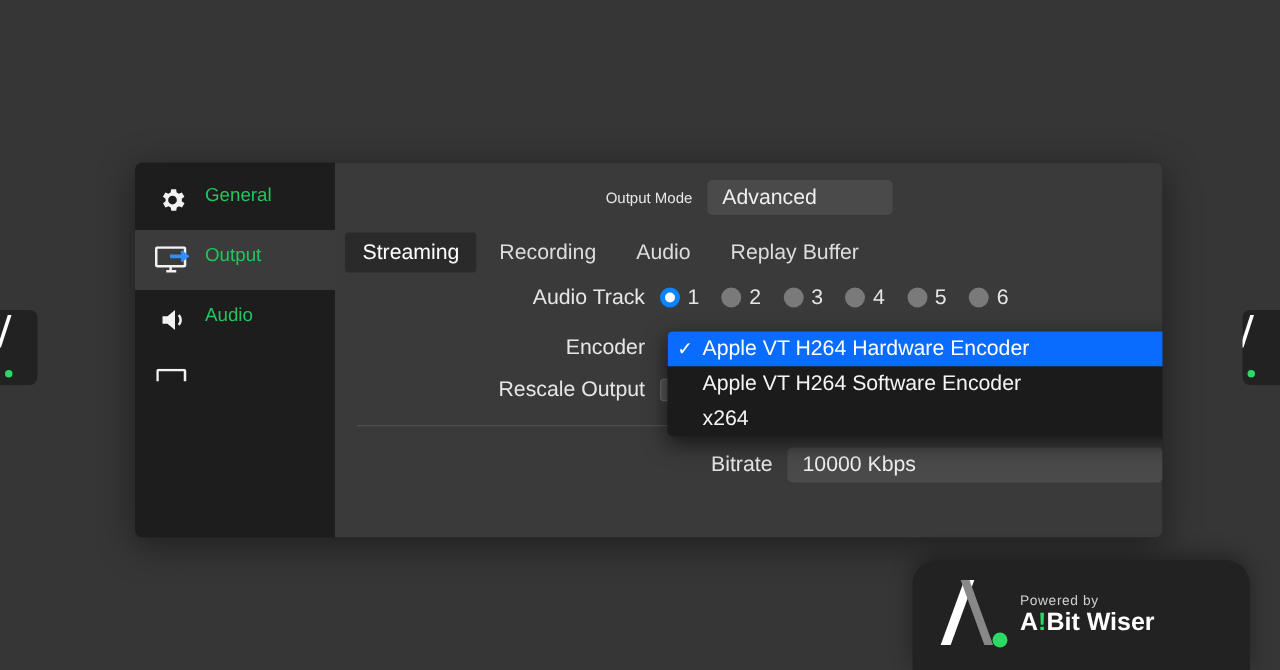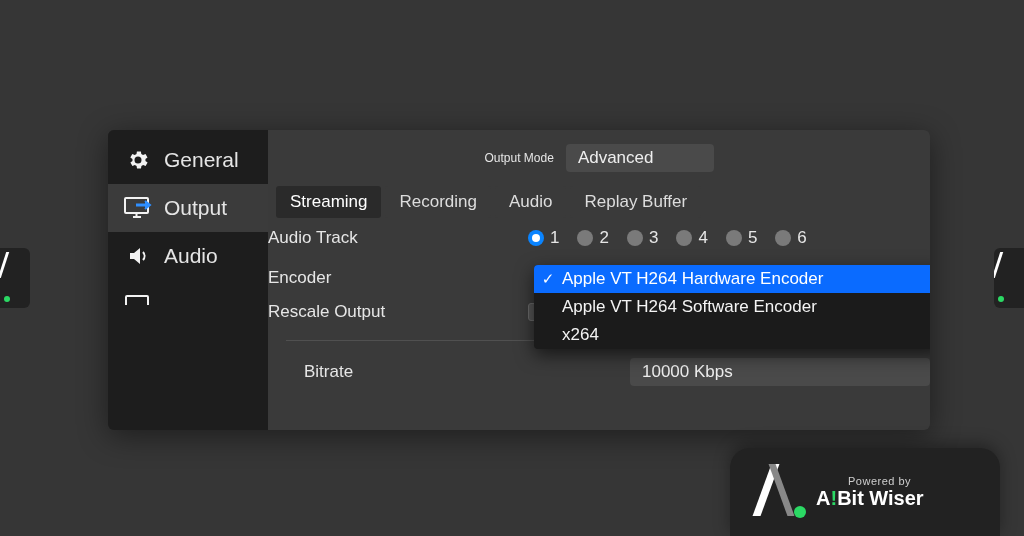--- a/index.html
+++ b/index.html
@@ -57,22 +57,22 @@
     background: #1d1d1d;
     display: flex;
     flex-direction: column;
     padding-top: 6px;
   }
   .side-item {
     display: flex;
     align-items: flex-start;
     gap: 12px;
     padding: 12px 14px 12px 16px;
-    font-size: 21px;
-    color: #e5e5e5;
+    font-size: 15px;
+    color: #22c55e;
     cursor: pointer;
   }
   .side-item.active {
     background: #3b3b3b;
   }
   .side-item .icon {
     width: 28px; height: 24px;
     display: flex; align-items:center; justify-content:center;
     color:#f2f2f2;
   }
@@ -113,21 +113,21 @@
   }
   .tab.active { background:#2a2a2a; color:#fff; }
 
   
   .field {
     position:absolute; left:0; right:0;
     display:flex; align-items:center;
   }
   .field .flabel {
     width: 260px;
-    text-align:left;
+    text-align:right;
     padding-right:12px;
     font-size:17px;
     color:#e6e6e6;
   }
 
   .audio-row { top: 98px; }
   .encoder-row { top: 138px; }
   .rescale-row { top: 172px; }
   .hr { position:absolute; left:18px; right:18px; top:210px; height:1px; background:#505050; }
   .bitrate-row { top: 228px; padding-left: 36px; }
@@ -209,21 +209,21 @@
     background:#fff; transform: skewX(-20deg);
   }
   .brand-badge .logo .slashR{
     position:absolute; left:26px; top:0; width:7px; height:52px;
     background:#888; transform: skewX(20deg);
   }
   .brand-badge .logo .dot{
     position:absolute; right:-6px; bottom:2px;
     width:12px; height:12px; border-radius:50%; background:#2bd964;
   }
-  .brand-badge .txt .small{ font-size:11px; color:#cfcfcf; letter-spacing:.5px;margin-left:32px; }
+  .brand-badge .txt .small{ font-size:11px; color:#cfcfcf; letter-spacing:.5px; }
   .brand-badge .txt .big{ font-size:20px; font-weight:600; }
   .brand-badge .txt .big .bang{ color:#2bd964; }
 </style>
 </head>
 <body>
 
 <div class="edge-badge left">
   <span class="slash"></span>
   <span class="dot"></span>
 </div>

